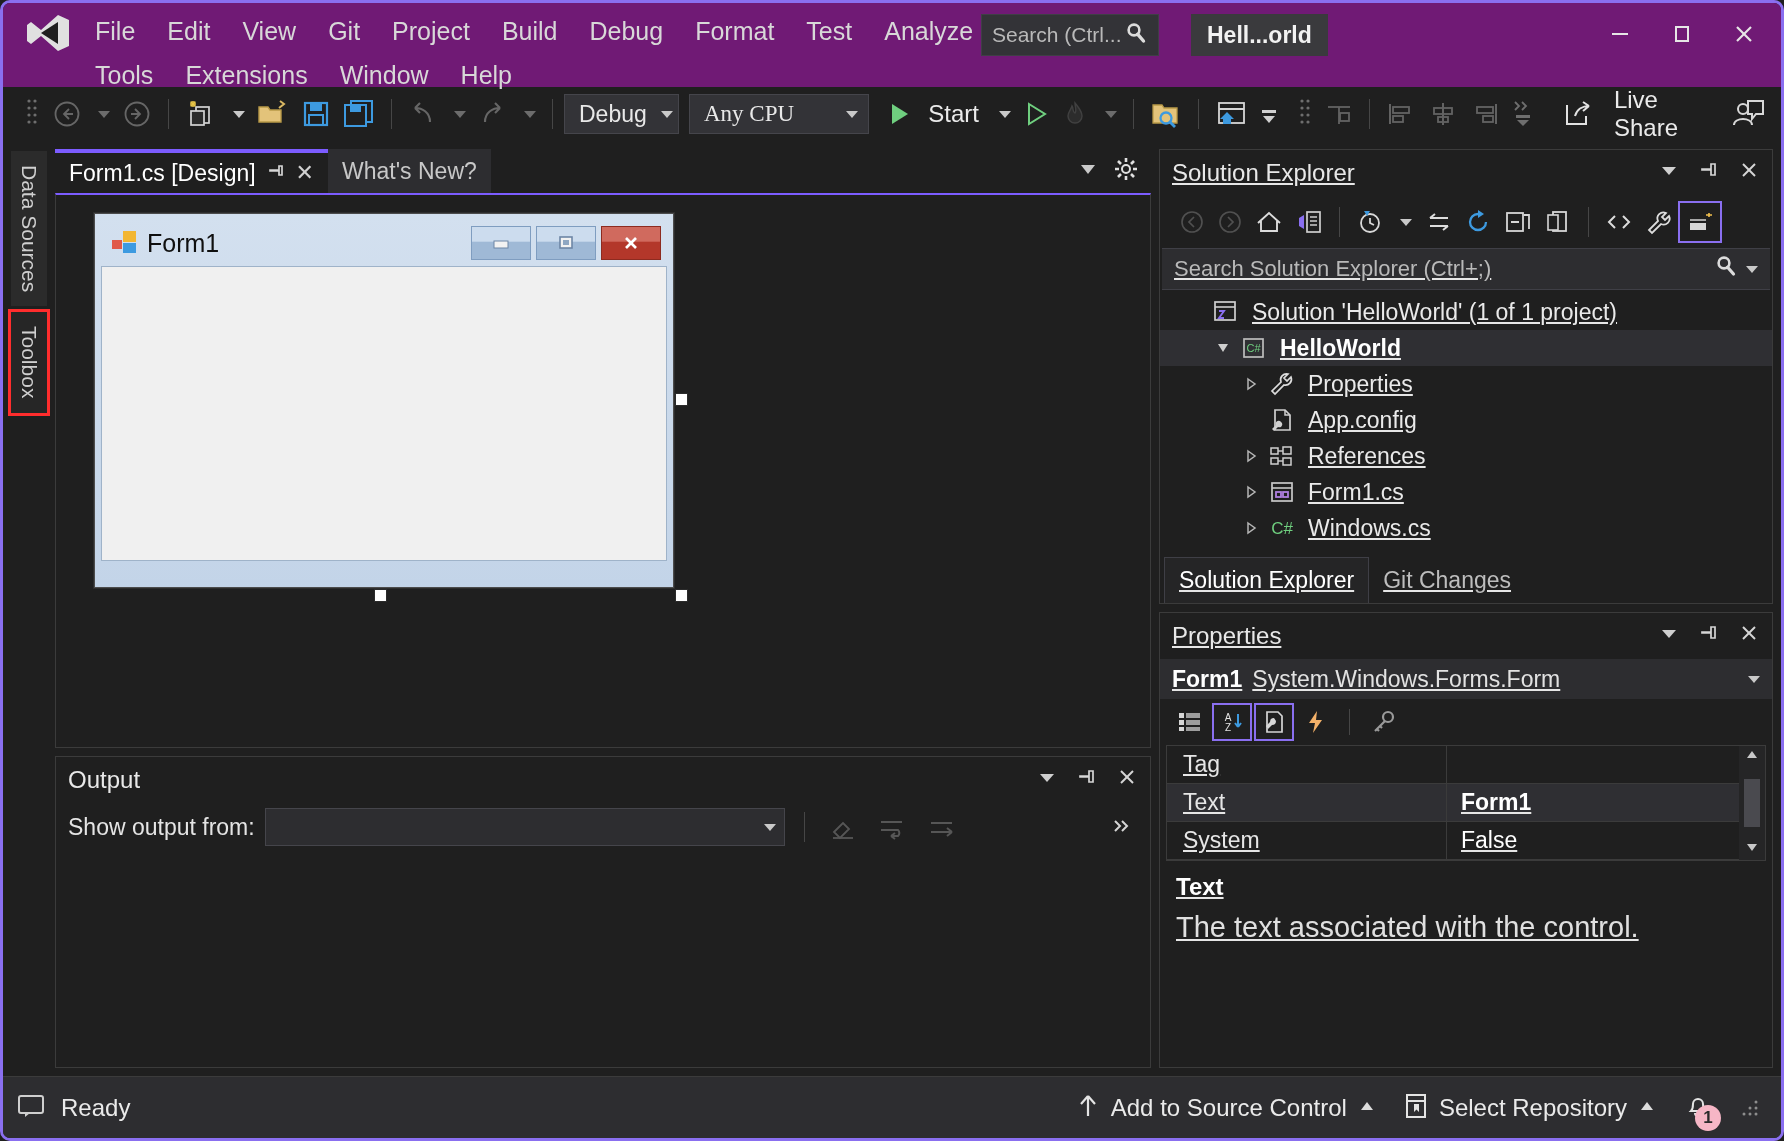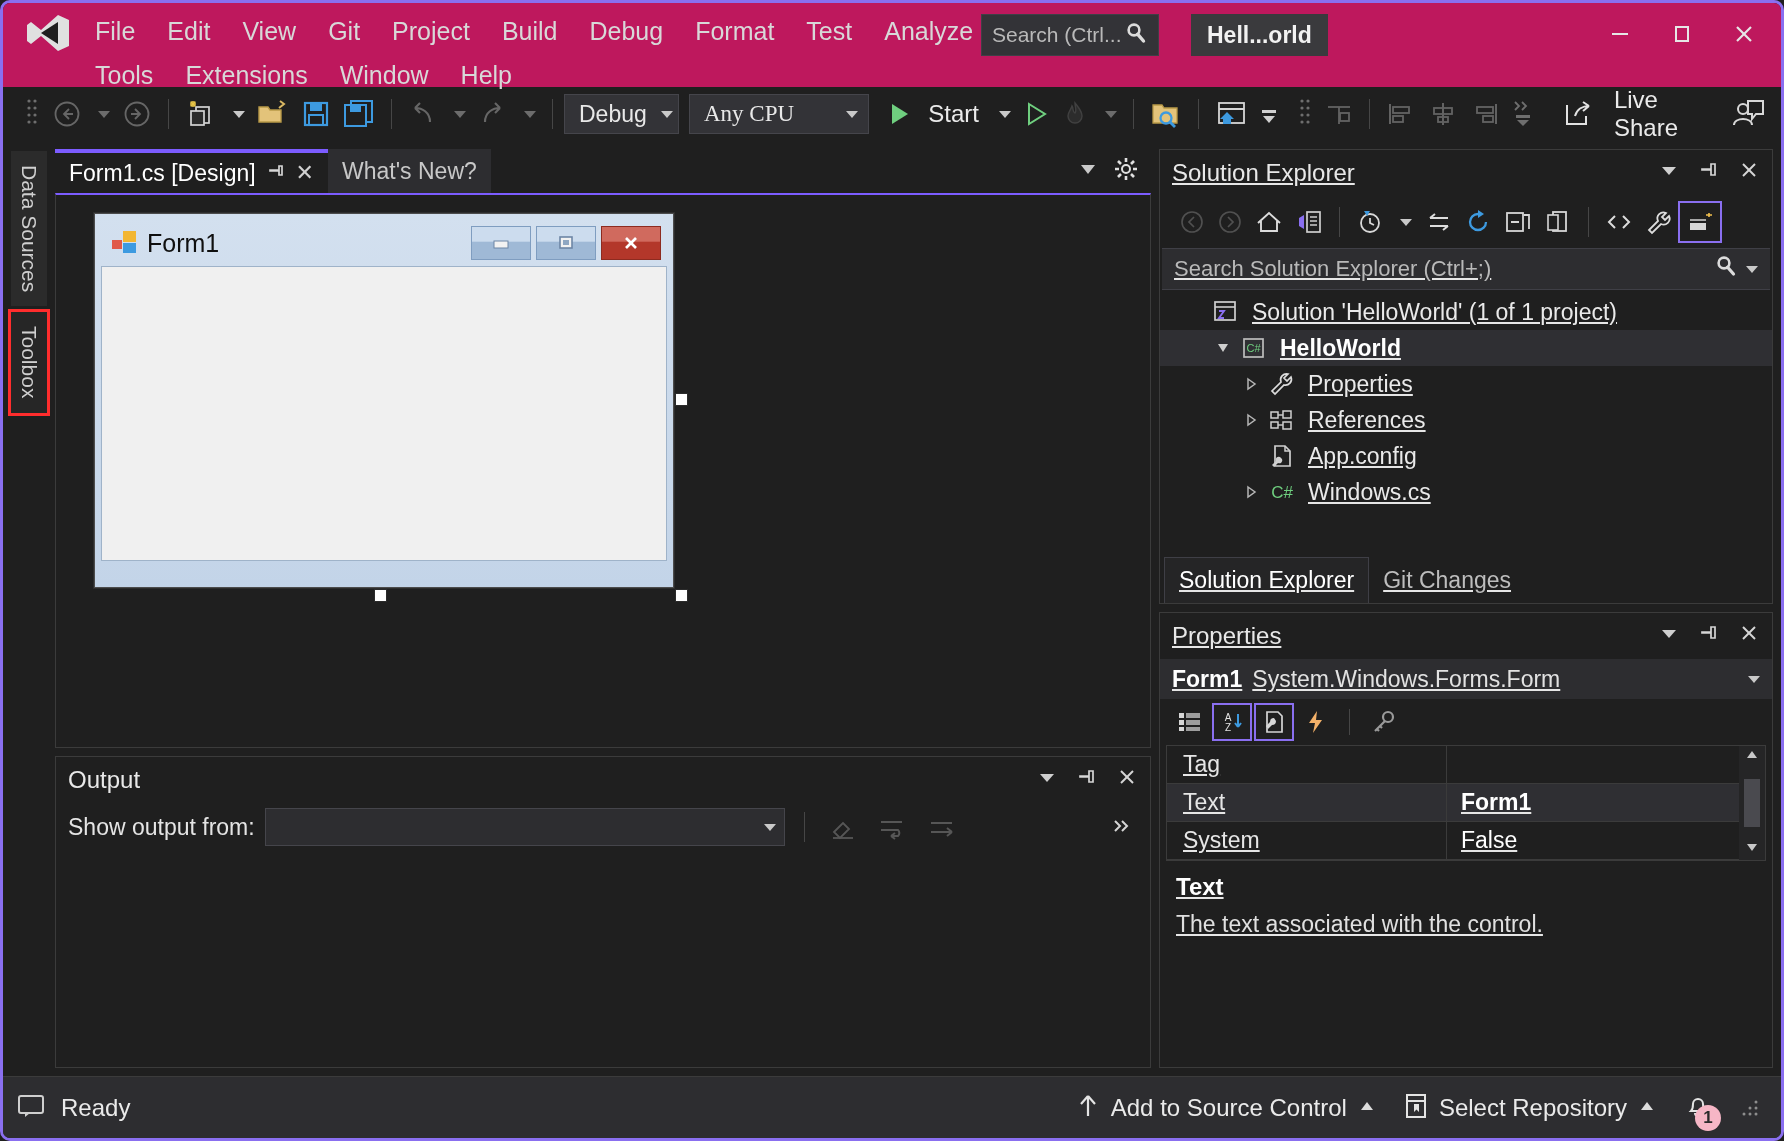--- a/index.html
+++ b/index.html
@@ -17,21 +17,21 @@
     border:3px solid #8a6ff0;
     border-radius:10px;
     background:#1f1f1f;
     overflow:hidden;
     display:flex; flex-direction:column;
   }
 
   
   .titlebar {
     height:84px; flex:none;
-    background:#be185d;
+    background:#701a75;
     display:flex; align-items:flex-start;
     padding:0 8px;
     position:relative;
   }
   .vs-logo {
     width:46px; height:40px; margin:10px 8px 0 14px;
     flex:none; display:flex; align-items:center; justify-content:center;
   }
   .menus {
     display:flex; flex-wrap:wrap; align-content:flex-start;
@@ -195,21 +195,21 @@
   .grid-rows { flex:1; }
   .grow { height:38px; display:flex; align-items:center; border-bottom:1px solid #3b3b3b; font-size:23px; }
   .grow.sel { background:#2f2f33; }
   .gname { width:280px; padding-left:16px; color:#e6e6e6; border-right:1px solid #3b3b3b; height:100%; display:flex; align-items:center; }
   .gval { flex:1; padding-left:14px; color:#ffffff; height:100%; display:flex; align-items:center; }
   .gval.bold { font-weight:bold; }
   .gscroll { width:26px; background:#252526; display:flex; flex-direction:column; align-items:center; justify-content:space-between; padding:2px 0; }
   .gthumb { width:16px; height:48px; background:#4a4a4f; }
   .desc { flex:1; padding:12px 16px; }
   .desc-title { font-size:24px; font-weight:bold; color:#ffffff; margin-bottom:10px; }
-  .desc-text { font-size:23px; color:#e0e0e0; }
+  .desc-text { font-size:29px; color:#e0e0e0; }
 
   
   .status {
     height:62px; flex:none; background:#2d2d30;
     display:flex; align-items:center; padding:0 14px; gap:14px;
     border-top:1px solid #3b3b3b;
   }
   .st-left { display:flex; align-items:center; gap:14px; }
   .st-text { font-size:24px; color:#eaeaea; }
   .st-right { margin-left:auto; display:flex; align-items:center; gap:26px; padding-right:6px; }
@@ -819,50 +819,66 @@
             </span>
             <span class="ticon">
               <svg width="26" height="24" viewBox="0 0 26 24">
                 <path d="M19 2 A6 6 0 0 0 12 10 L3 19 L6 22 L15 13 A6 6 0 0 0 22 5 L18 9 L15 6 Z" fill="none" stroke="#dcdcdc" stroke-width="1.7"></path>
               </svg>
             </span>
             <span class="tlabel">Properties</span>
           </div>
 
           <div class="tnode" style="padding-left:76px;">
+            <span class="tw"></span>
+            <span class="ticon">
+              <svg width="26" height="24" viewBox="0 0 26 24">
+                <path d="M6 2 H16 L21 7 V22 H6 Z" fill="none" stroke="#d0d0d0" stroke-width="1.7"></path>
+                <path d="M16 2 V7 H21" fill="none" stroke="#d0d0d0" stroke-width="1.5"></path>
+                <path d="M11 13 A3 3 0 0 0 7 17 L3 21 L5 23 L9 19 A3 3 0 0 0 13 15 Z" fill="#d0d0d0"></path>
+              </svg>
+            </span>
+            <span class="tlabel">App.config</span>
+          </div>
+
+          <div class="tnode" style="padding-left:76px;">
             <span class="tw">
               <svg width="16" height="16" viewBox="0 0 16 16">
                   <path d="M5 3 L12 8 L5 13 Z" fill="none" stroke="#b5b5b5" stroke-width="1.5"></path>
                 </svg>
             </span>
             <span class="ticon">
               <svg width="26" height="24" viewBox="0 0 26 24">
                 <rect x="2" y="4" width="7" height="6" fill="none" stroke="#cfcfcf" stroke-width="1.5"></rect>
                 <rect x="2" y="14" width="7" height="6" fill="none" stroke="#cfcfcf" stroke-width="1.5"></rect>
                 <rect x="14" y="3" width="8" height="7" fill="none" stroke="#cfcfcf" stroke-width="1.5"></rect>
                 <rect x="14" y="14" width="8" height="7" fill="none" stroke="#cfcfcf" stroke-width="1.5"></rect>
                 <line x1="9" y1="7" x2="14" y2="7" stroke="#cfcfcf" stroke-width="1.4"></line>
                 <line x1="9" y1="17" x2="14" y2="17" stroke="#cfcfcf" stroke-width="1.4"></line>
               </svg>
             </span>
             <span class="tlabel">References</span>
           </div>
 
           <div class="tnode" style="padding-left:76px;">
-            <span class="tw"></span>
+            <span class="tw">
+              <svg width="16" height="16" viewBox="0 0 16 16">
+                  <path d="M5 3 L12 8 L5 13 Z" fill="none" stroke="#b5b5b5" stroke-width="1.5"></path>
+                </svg>
+            </span>
             <span class="ticon">
               <svg width="26" height="24" viewBox="0 0 26 24">
-                <path d="M6 2 H16 L21 7 V22 H6 Z" fill="none" stroke="#d0d0d0" stroke-width="1.7"></path>
-                <path d="M16 2 V7 H21" fill="none" stroke="#d0d0d0" stroke-width="1.5"></path>
-                <path d="M11 13 A3 3 0 0 0 7 17 L3 21 L5 23 L9 19 A3 3 0 0 0 13 15 Z" fill="#d0d0d0"></path>
-              </svg>
-            </span>
-            <span class="tlabel">App.config</span>
-          </div>
-
+                <rect x="3" y="3" width="20" height="18" fill="none" stroke="#c8c8c8" stroke-width="1.7"></rect>
+                <line x1="3" y1="8" x2="23" y2="8" stroke="#c8c8c8" stroke-width="1.6"></line>
+                <rect x="7" y="12" width="5" height="5" fill="none" stroke="#b07fe0" stroke-width="1.8"></rect>
+                <rect x="14" y="12" width="5" height="5" fill="none" stroke="#b07fe0" stroke-width="1.8"></rect>
+              </svg>
+            </span>
+            <span class="tlabel">Form1.cs</span>
+          </div>
 
           <div class="tnode" style="padding-left:76px;">
             <span class="tw">
               <svg width="16" height="16" viewBox="0 0 16 16">
                   <path d="M5 3 L12 8 L5 13 Z" fill="none" stroke="#b5b5b5" stroke-width="1.5"></path>
                 </svg>
             </span>
             <span class="ticon">
               <svg width="26" height="24" viewBox="0 0 26 24">
                 <text x="13" y="18" font-family="Liberation Sans, sans-serif" font-size="17" fill="#6fcf7f" text-anchor="middle">C#</text>

